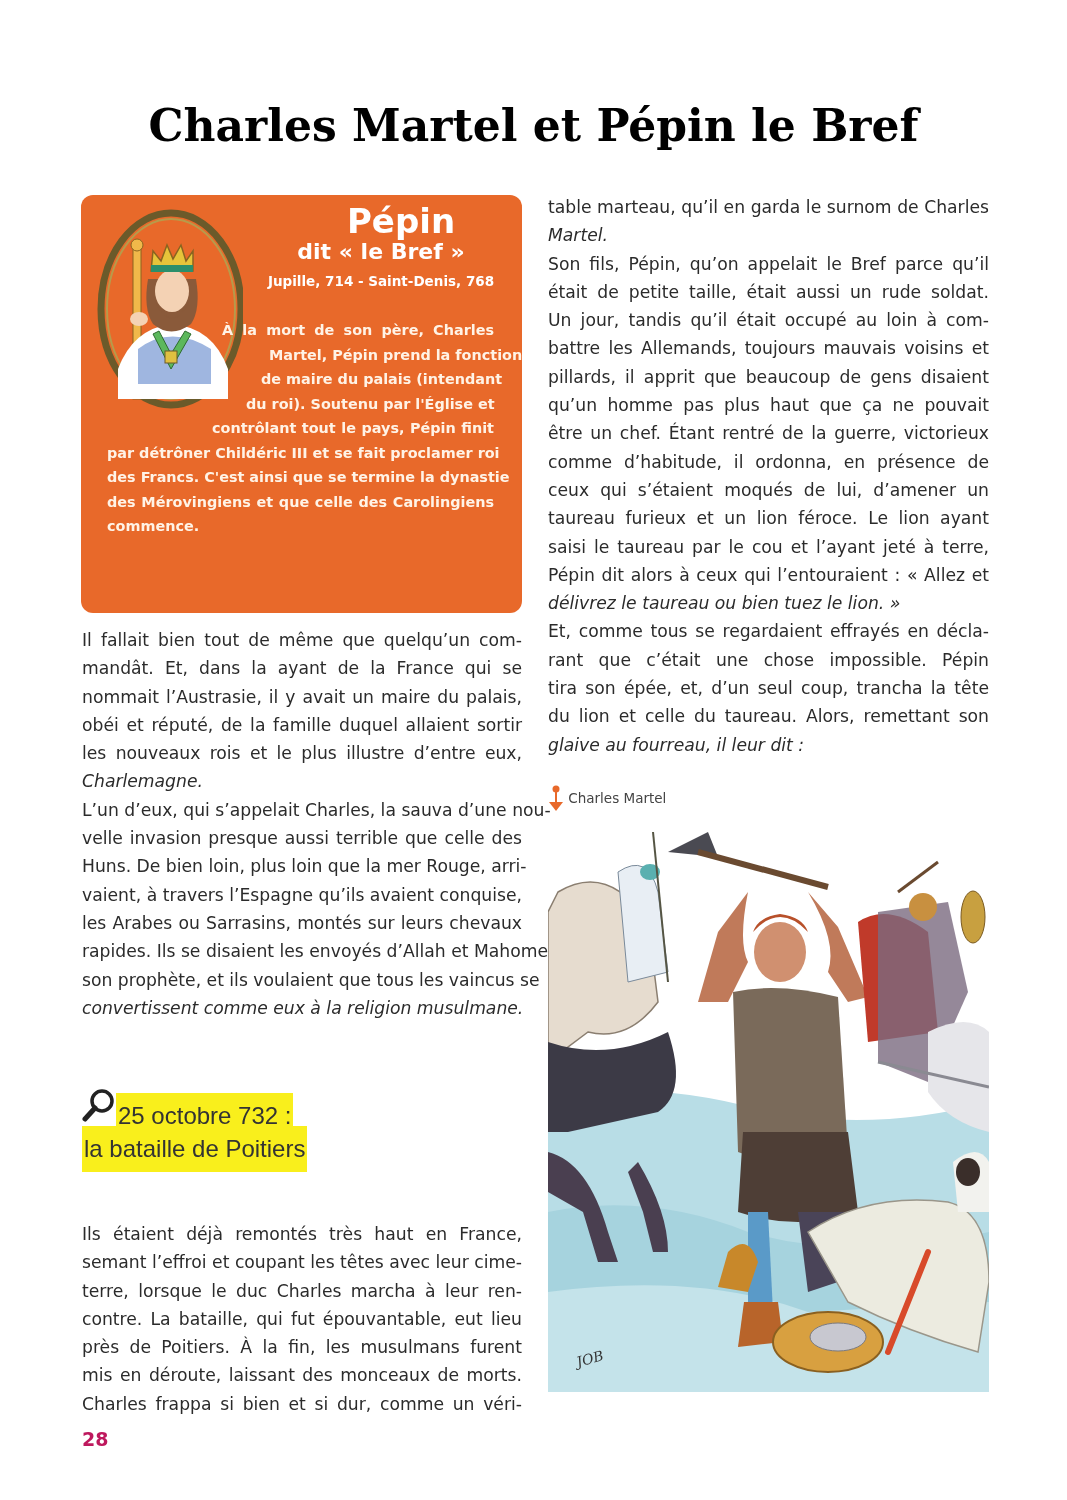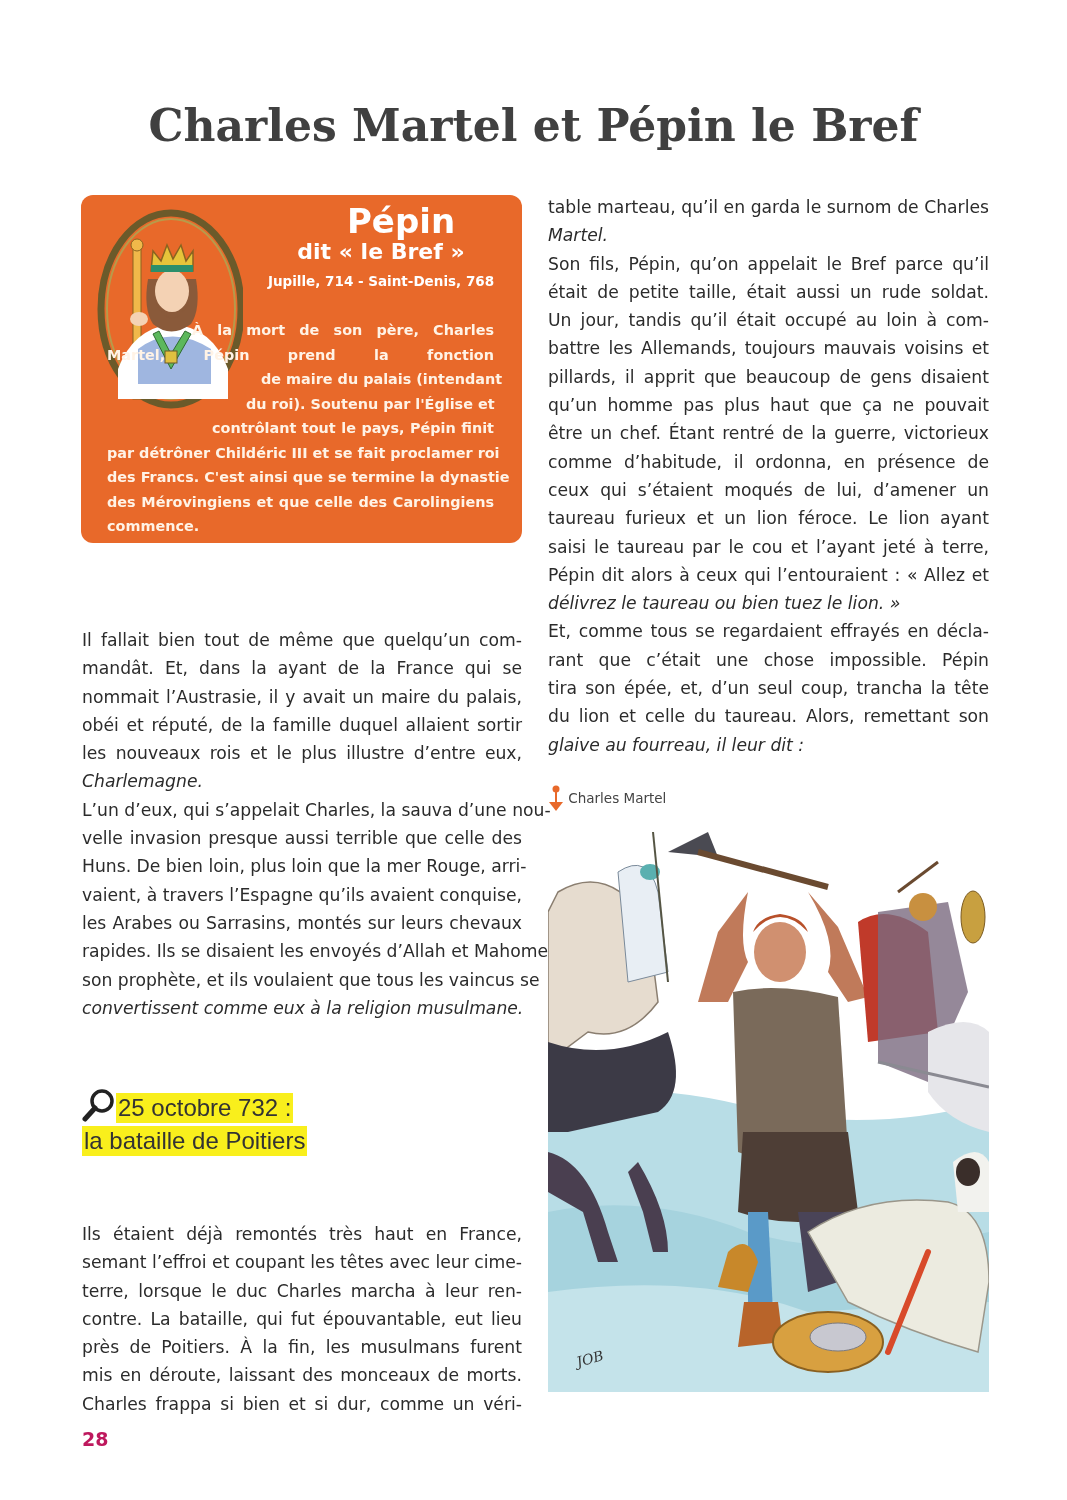--- a/index.html
+++ b/index.html
@@ -1,36 +1,36 @@
 <!DOCTYPE html>
 <html><head>
 <meta charset="utf-8">
 <style>
   html, body { margin: 0; padding: 0; background: #ffffff; }
   body { width: 1067px; height: 1500px; position: relative; overflow: hidden; font-family: "DejaVu Sans", sans-serif; color: #2b2b2b; }
-  .title { position: absolute; left: 0; width: 1067px; top: 100px; text-align: center; font-family: "DejaVu Serif", serif; font-weight: bold; font-size: 44px; color: #404040; letter-spacing: 0px; }
+  .title { position: absolute; left: 0; width: 1067px; top: 100px; text-align: center; font-family: "DejaVu Serif", serif; font-weight: bold; font-size: 44px; color: #000000; letter-spacing: 0px; }
   .col { position: absolute; font-size: 17.2px; line-height: 28.3px; text-align: justify; }
   .col p { margin: 0; }
   .col p .ln { display: block; text-align: justify; text-align-last: justify; white-space: nowrap; }
   .col p .ln.last { text-align-last: left; font-style: italic; }
   .left { left: 82px; width: 440px; margin-top: 38px; }
   .right { left: 548px; width: 441px; }
 
-  .box { position: absolute; left: 81px; top: 195px; width: 441px; height: 348px; background: #e8692a; border-radius: 12px; color: #fff; }
+  .box { position: absolute; left: 81px; top: 195px; width: 441px; height: 418px; background: #e8692a; border-radius: 12px; color: #fff; }
   .portrait { position: absolute; left: 12px; top: 14px; width: 150px; height: 200px; }
   .box-name { position: absolute; left: 200px; width: 240px; top: 6px; text-align: center; font-weight: bold; font-size: 34px; }
   .box-sub { position: absolute; left: 170px; width: 260px; top: 44px; text-align: center; font-weight: bold; font-size: 22px; }
   .box-dates { position: absolute; left: 170px; width: 260px; top: 78px; text-align: center; font-weight: bold; font-size: 13.5px; }
   .box-text { position: absolute; left: 26px; width: 387px; top: 123px; font-size: 14.4px; line-height: 24.5px; font-weight: bold; color: #fff3e6; }
   .box-text .ln { display: block; text-align: justify; text-align-last: justify; white-space: nowrap; }
   .box-text .ln.last { text-align-last: left; }
 
   .heading { position: absolute; left: 82px; top: 1088px; }
   .heading .mag { position: absolute; left: 0; top: 0; width: 34px; height: 34px; }
-  .hl { background: #f9ef1c; font-family: "Liberation Sans", sans-serif; font-size: 24px; color: #333; line-height: 30px; padding: 0 2px; display: inline-block; }
+  .hl { background: #f9ef1c; font-family: "Liberation Sans", sans-serif; font-size: 24px; color: #333; line-height: 30px; padding: 8px 2px; display: inline-block; }
   .hl1 { position: absolute; left: 34px; top: 5px; white-space: nowrap; }
   .hl2 { position: absolute; left: 0px; top: 38px; white-space: nowrap; }
 
   .caption { position: absolute; left: 548px; top: 785px; font-size: 13.5px; color: #444; }
   .caption .pin { display: inline-block; width: 16px; height: 28px; vertical-align: middle; }
   .illus { position: absolute; left: 548px; top: 832px; width: 441px; height: 560px; }
   .page-num { position: absolute; left: 82px; top: 1428px; font-size: 19px; font-weight: bold; color: #be185d; }
 </style>
 </head>
 <body>
@@ -57,22 +57,22 @@
 
     <path d="M58 62 L60 42 L68 52 L74 36 L80 50 L88 36 L93 52 L100 42 L100 62 Z" fill="#e6c43a" stroke="#8a6420" stroke-width="1.5"></path>
     <rect x="58" y="56" width="42" height="7" fill="#2b8f6b"></rect>
 
     <ellipse cx="46" cy="110" rx="9" ry="7" fill="#f4d2b4"></ellipse>
   </svg>
   <div class="box-name">Pépin</div>
   <div class="box-sub">dit « le Bref »</div>
   <div class="box-dates">Jupille, 714 - Saint-Denis, 768</div>
   <div class="box-text">
-    <span class="ln" style="margin-left:85px">À la mort de son père, Charles</span>
-    <span class="ln" style="">Martel, Pépin prend la fonction</span>
+    <span class="ln" style="margin-left:115px">À la mort de son père, Charles</span>
+    <span class="ln" style="margin-left:162px">Martel, Pépin prend la fonction</span>
     <span class="ln" style="margin-left:154px">de maire du palais (intendant</span>
     <span class="ln" style="margin-left:139px">du roi). Soutenu par l'Église et</span>
     <span class="ln" style="margin-left:105px">contrôlant tout le pays, Pépin finit</span>
     <span class="ln">par détrôner Childéric III et se fait proclamer roi</span>
     <span class="ln">des Francs. C'est ainsi que se termine la dynastie</span>
     <span class="ln">des Mérovingiens et que celle des Carolingiens</span>
     <span class="ln last">commence.</span>
   </div>
 </div>
 

